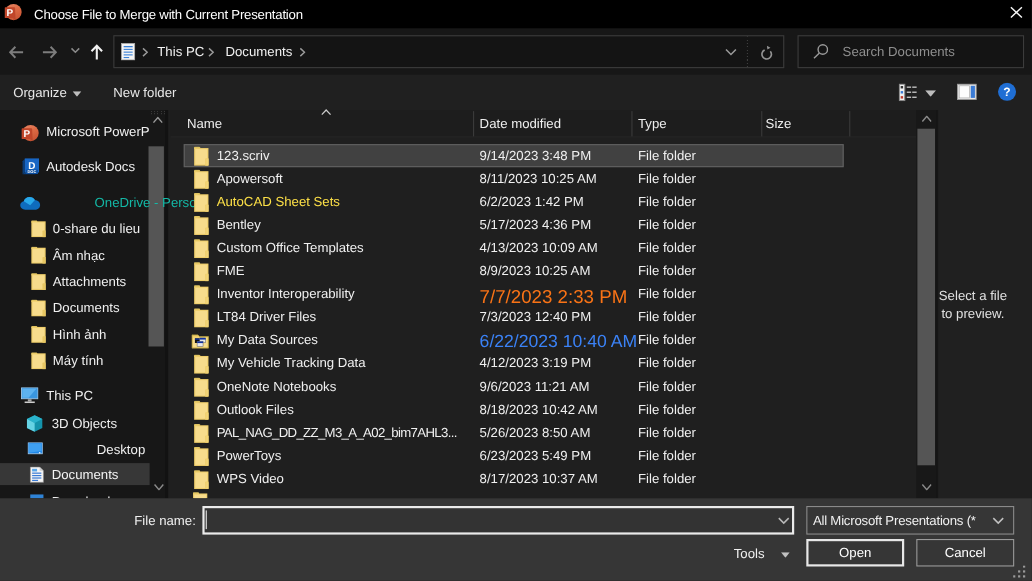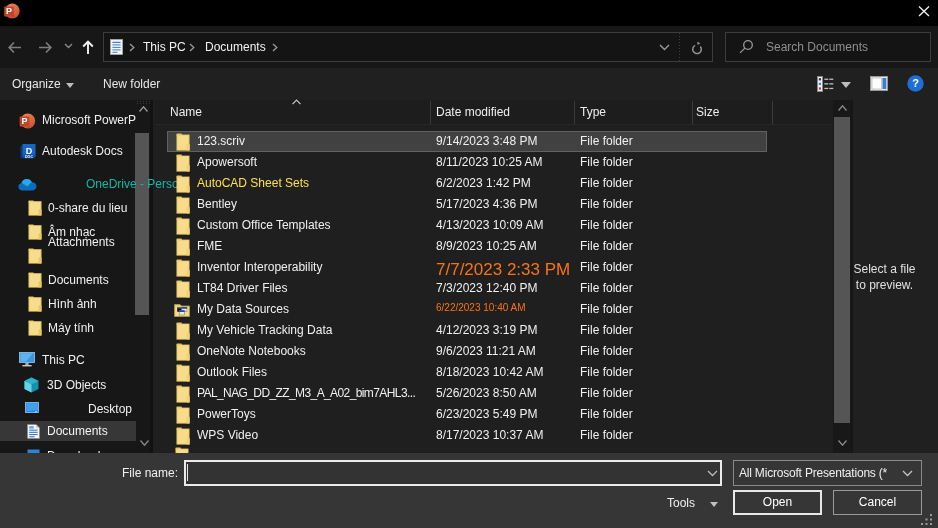--- a/index.html
+++ b/index.html
@@ -20,20 +20,21 @@
       <stop offset="0" stop-color="#e88766"></stop>
           <stop offset="0.5" stop-color="#dd6a44"></stop>
           <stop offset="1" stop-color="#cc5736"></stop>
     </linearGradient>
       </defs>
     <circle cx="8.3" cy="9" r="7.4" fill="url(#ppg)"></circle>
     <path d="M9.7 5 L10.2 15.5 L8 16 Z" fill="#a83c22" opacity="0.55"></path>
     <rect x="0.2" y="4.6" width="9.4" height="9.8" rx="0.6" fill="#c0462a"></rect>
     <text x="4.9" y="12.4" font-size="9" font-weight="bold" fill="#fff" text-anchor="middle" font-family="Liberation Sans">P</text>
   </svg>
+  <div class="abs" style="left:31px;top:6px;font-size:12px;letter-spacing:-0.2px;color:#fff;">Choose File to Merge with Current Presentation</div>
   <svg class="abs" style="left:918px;top:5px;" width="12" height="12" viewBox="0 0 12 12">
     <path d="M1 1.5 L11 11 M11 1.5 L1 11" stroke="#f5f5f5" stroke-width="1.3"></path>
   </svg>
 
   <div class="abs" style="left:0;top:26px;width:938px;height:42px;background:#171717;"></div>
 
   <svg class="abs" style="left:8px;top:41px;" width="14" height="13" viewBox="0 0 14 13">
     <path d="M13 6.5 L1.5 6.5 M6 1.5 L1.2 6.5 L6 11.5" stroke="#7d7d7d" stroke-width="1.7" fill="none"></path>
   </svg>
   <svg class="abs" style="left:38px;top:41px;" width="14" height="13" viewBox="0 0 14 13">
@@ -173,21 +174,21 @@
 <rect x="1.6" y="2.2" width="10.8" height="12.4" fill="#f7dc8c"></rect>
 <path d="M13.5 9.6 L11.2 9.6 Q10.6 9.7 10.6 10.3 L10.6 15.6 L13.5 15.6 Z" fill="#e8c763"></path>
 </svg>
 <div class="abs" style="left:48px;top:225px;font-size:12px;color:#f0f0f0;white-space:nowrap;">Âm nhạc</div>
 <svg class="abs" style="left:28px;top:248px;" width="14" height="16" viewBox="0 0 14 16">
 <path d="M0.5 2.5 L0.5 0.9 Q0.5 0.4 1 0.4 L5.2 0.4 Q5.7 0.4 5.8 0.9 L6 1.8 Z" fill="#dfc35f"></path>
 <rect x="0.5" y="1.2" width="13" height="14.4" fill="#efce6a"></rect>
 <rect x="1.6" y="2.2" width="10.8" height="12.4" fill="#f7dc8c"></rect>
 <path d="M13.5 9.6 L11.2 9.6 Q10.6 9.7 10.6 10.3 L10.6 15.6 L13.5 15.6 Z" fill="#e8c763"></path>
 </svg>
-<div class="abs" style="left:48px;top:235px;font-size:12px;color:#f0f0f0;white-space:nowrap;">Attachments</div>
+<div class="abs" style="left:48px;top:249px;font-size:12px;color:#f0f0f0;white-space:nowrap;">Attachments</div>
 <svg class="abs" style="left:28px;top:272px;" width="14" height="16" viewBox="0 0 14 16">
 <path d="M0.5 2.5 L0.5 0.9 Q0.5 0.4 1 0.4 L5.2 0.4 Q5.7 0.4 5.8 0.9 L6 1.8 Z" fill="#dfc35f"></path>
 <rect x="0.5" y="1.2" width="13" height="14.4" fill="#efce6a"></rect>
 <rect x="1.6" y="2.2" width="10.8" height="12.4" fill="#f7dc8c"></rect>
 <path d="M13.5 9.6 L11.2 9.6 Q10.6 9.7 10.6 10.3 L10.6 15.6 L13.5 15.6 Z" fill="#e8c763"></path>
 </svg>
 <div class="abs" style="left:48px;top:273px;font-size:12px;color:#f0f0f0;white-space:nowrap;">Documents</div>
 <svg class="abs" style="left:28px;top:296px;" width="14" height="16" viewBox="0 0 14 16">
 <path d="M0.5 2.5 L0.5 0.9 Q0.5 0.4 1 0.4 L5.2 0.4 Q5.7 0.4 5.8 0.9 L6 1.8 Z" fill="#dfc35f"></path>
 <rect x="0.5" y="1.2" width="13" height="14.4" fill="#efce6a"></rect>
@@ -340,21 +341,21 @@
 <path d="M0.5 13.5 L0.5 1.5 L6 1.5 L7.5 3 L15.5 3 L15.5 13.5 Z" fill="#efce6a" stroke="#b09b3f" stroke-width="0.8"></path>
 <rect x="1.5" y="4" width="13" height="8.6" fill="#f7dc8c"></rect>
 <rect x="3.2" y="4.6" width="5" height="4.2" fill="#111"></rect>
 <rect x="3.2" y="4.6" width="5" height="1.4" fill="#10308a"></rect>
 <rect x="7.6" y="4.2" width="5.4" height="4.4" fill="#e8e8e8" stroke="#666" stroke-width="0.5"></rect>
 <rect x="7.6" y="4.2" width="5.4" height="1.5" fill="#1133a0"></rect>
 <rect x="5.2" y="7.4" width="5.4" height="4.6" fill="#e8e8e8" stroke="#666" stroke-width="0.5"></rect>
 <rect x="5.2" y="7.4" width="5.4" height="1.5" fill="#1133a0"></rect>
 </svg>
 <div class="abs" style="left:197px;top:302px;font-size:12px;color:#f0f0f0;white-space:nowrap;">My Data Sources</div>
-<div class="abs" style="left:436px;top:302px;font-size:10px;color:#f97316;white-space:nowrap;">6/22/2023 10:40 AM</div>
+<div class="abs" style="left:436px;top:302px;font-size:16px;color:#3b82f6;white-space:nowrap;">6/22/2023 10:40 AM</div>
 <div class="abs" style="left:580px;top:302px;font-size:12px;color:#f0f0f0;">File folder</div>
 <svg class="abs" style="left:176px;top:322px;" width="14" height="18" viewBox="0 0 14 18">
 <path d="M0.5 2.5 L0.5 0.9 Q0.5 0.4 1 0.4 L5.2 0.4 Q5.7 0.4 5.8 0.9 L6 2.0 Z" fill="#dfc35f"></path>
 <rect x="0.5" y="1.6" width="13" height="16" fill="#efce6a"></rect>
 <rect x="1.6" y="2.6" width="10.8" height="14.0" fill="#f7dc8c"></rect>
 <path d="M13.5 10.8 L11.2 10.8 Q10.6 10.9 10.6 11.5 L10.6 17.6 L13.5 17.6 Z" fill="#efce6a"></path>
 <path d="M11.4 11.4 L13.5 11.4 L13.5 17 L11.4 17 Z" fill="#f2d578"></path>
 </svg>
 <div class="abs" style="left:197px;top:323px;font-size:12px;color:#f0f0f0;white-space:nowrap;">My Vehicle Tracking Data</div>
 <div class="abs" style="left:436px;top:323px;font-size:12px;color:#f0f0f0;white-space:nowrap;">4/12/2023 3:19 PM</div>

